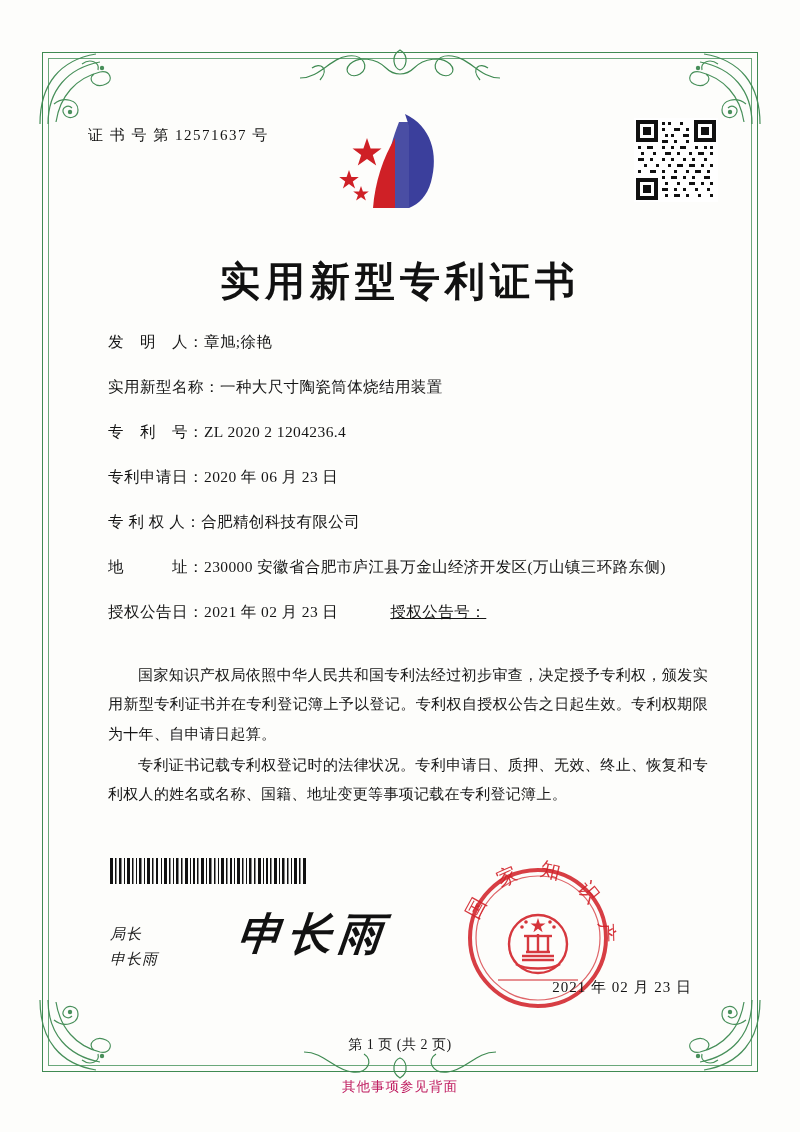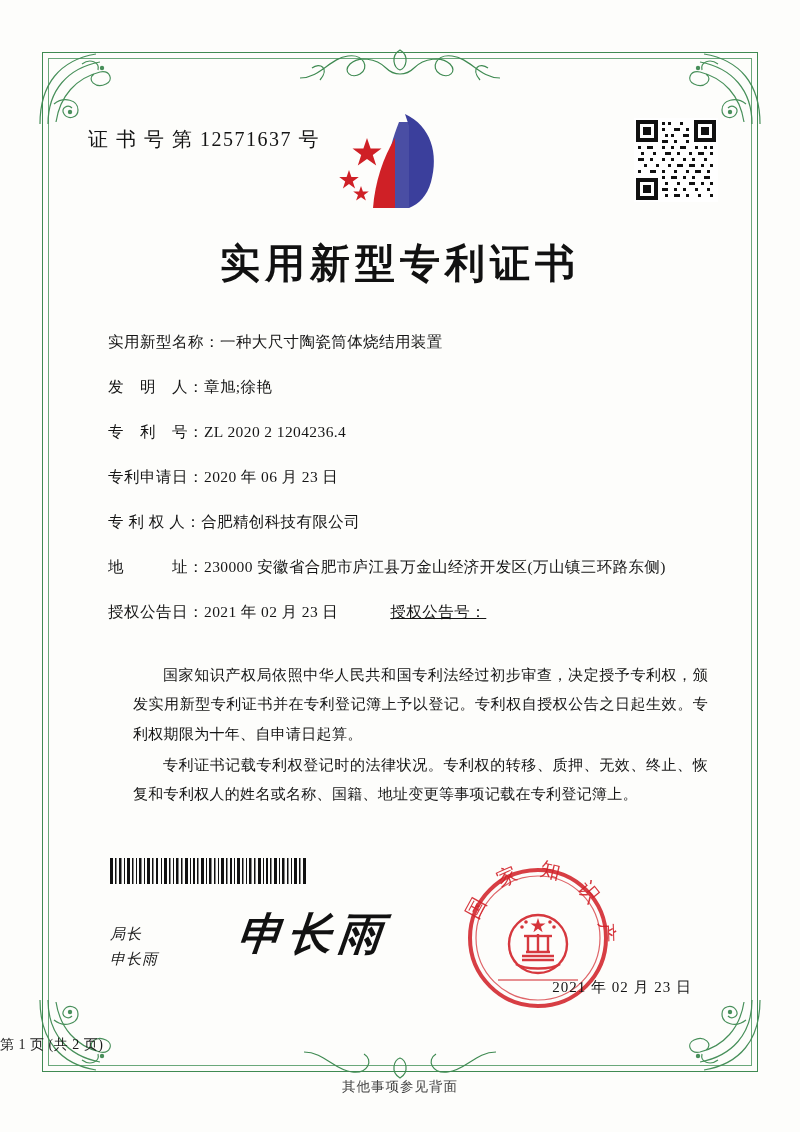--- a/index.html
+++ b/index.html
@@ -63,21 +63,21 @@
     transform: translateX(-50%) scaleY(-1);
     width: 220px;
     height: 40px;
   }
 
   
   .cert-no {
     position: absolute;
     left: 88px;
     top: 126px;
-    font-size: 20px;
+    font-size: 15px;
     letter-spacing: 1.5px;
     color: #141414;
   }
   .logo {
     position: absolute;
     left: 50%;
     top: 108px;
     transform: translateX(-50%);
     width: 130px;
     height: 108px;
@@ -88,21 +88,21 @@
     top: 118px;
     width: 84px;
     height: 84px;
   }
 
   
   .title {
     position: absolute;
     left: 0;
     right: 0;
-    top: 236px;
+    top: 254px;
     text-align: center;
     font-size: 40px;
     font-weight: bold;
     letter-spacing: 5px;
     font-family: "DejaVu Serif", "Liberation Serif", serif;
     color: #111;
   }
 
   
   .fields {
@@ -140,21 +140,20 @@
   
   .paragraphs {
     position: absolute;
     left: 108px;
     right: 92px;
     top: 661px;
     font-size: 15px;
     line-height: 1.95;
     text-align: justify;
     color: #151515;
-    margin-left: 25px;
   }
   .paragraphs p {
     margin: 0 0 2px 0;
     text-indent: 2em;
     letter-spacing: 0.3px;
   }
 
   
   .barcode {
     position: absolute;
@@ -203,33 +202,33 @@
     letter-spacing: 1px;
     color: #151515;
   }
 
   
   .page-no {
     position: absolute;
     left: 0;
     right: 0;
     top: 1036px;
-    text-align: left;
+    text-align: center;
     font-size: 14px;
     letter-spacing: 0.5px;
   }
   .footnote {
     position: absolute;
     left: 0;
     right: 0;
     top: 1078px;
     text-align: center;
     font-size: 13.5px;
     letter-spacing: 1px;
-    color: #404040;
+    color: #be185d;
   }
 </style>
 </head>
 <body>
 
 <div class="page">
 
   <div class="border-outer"></div>
   <div class="border-inner"></div>
 
@@ -391,27 +390,27 @@
         <rect x="64" y="76" width="3" height="3"></rect>
         <rect x="76" y="76" width="3" height="3"></rect>
     </g>
   </svg>
 
   <div class="title">实用新型专利证书</div>
 
   <div class="fields">
 
     <div class="field-row">
+      <span class="field-label">发　明　人：</span>
+      <span class="field-value">章旭;徐艳</span>
+    </div>
+
+    <div class="field-row">
       <span class="field-label">实用新型名称：</span>
       <span class="field-value">一种大尺寸陶瓷筒体烧结用装置</span>
-    </div>
-
-    <div class="field-row">
-      <span class="field-label">发　明　人：</span>
-      <span class="field-value">章旭;徐艳</span>
     </div>
 
     <div class="field-row">
       <span class="field-label">专　利　号：</span>
       <span class="field-value value-mono">ZL 2020 2 1204236.4</span>
     </div>
 
     <div class="field-row">
       <span class="field-label">专利申请日：</span>
       <span class="field-value">2020 年 06 月 23 日</span>
@@ -430,21 +429,21 @@
     <div class="field-row">
       <span class="field-label">授权公告日：</span>
       <span class="field-value" style="flex:0 0 auto;">2021 年 02 月 23 日</span>
       <span class="field-label second-label">授权公告号：</span>
     </div>
 
   </div>
 
   <div class="paragraphs">
     <p>国家知识产权局依照中华人民共和国专利法经过初步审查，决定授予专利权，颁发实用新型专利证书并在专利登记簿上予以登记。专利权自授权公告之日起生效。专利权期限为十年、自申请日起算。</p>
-    <p>专利证书记载专利权登记时的法律状况。专利权的转移、质押、无效、终止、恢复和专利权人的姓名或名称、国籍、地址变更等事项记载在专利登记簿上。</p>
+    <p>专利证书记载专利权登记时的法律状况。专利申请日、质押、无效、终止、恢复和专利权人的姓名或名称、国籍、地址变更等事项记载在专利登记簿上。</p>
   </div>
 
   <svg class="barcode" viewBox="0 0 196 26" preserveAspectRatio="none">
     <g fill="#111">
       <rect x="0" y="0" width="3" height="26"></rect>
         <rect x="5" y="0" width="1.5" height="26"></rect>
       <rect x="9" y="0" width="2.5" height="26"></rect>
         <rect x="14" y="0" width="1" height="26"></rect>
       <rect x="17" y="0" width="3" height="26"></rect>
         <rect x="22" y="0" width="1.5" height="26"></rect>

